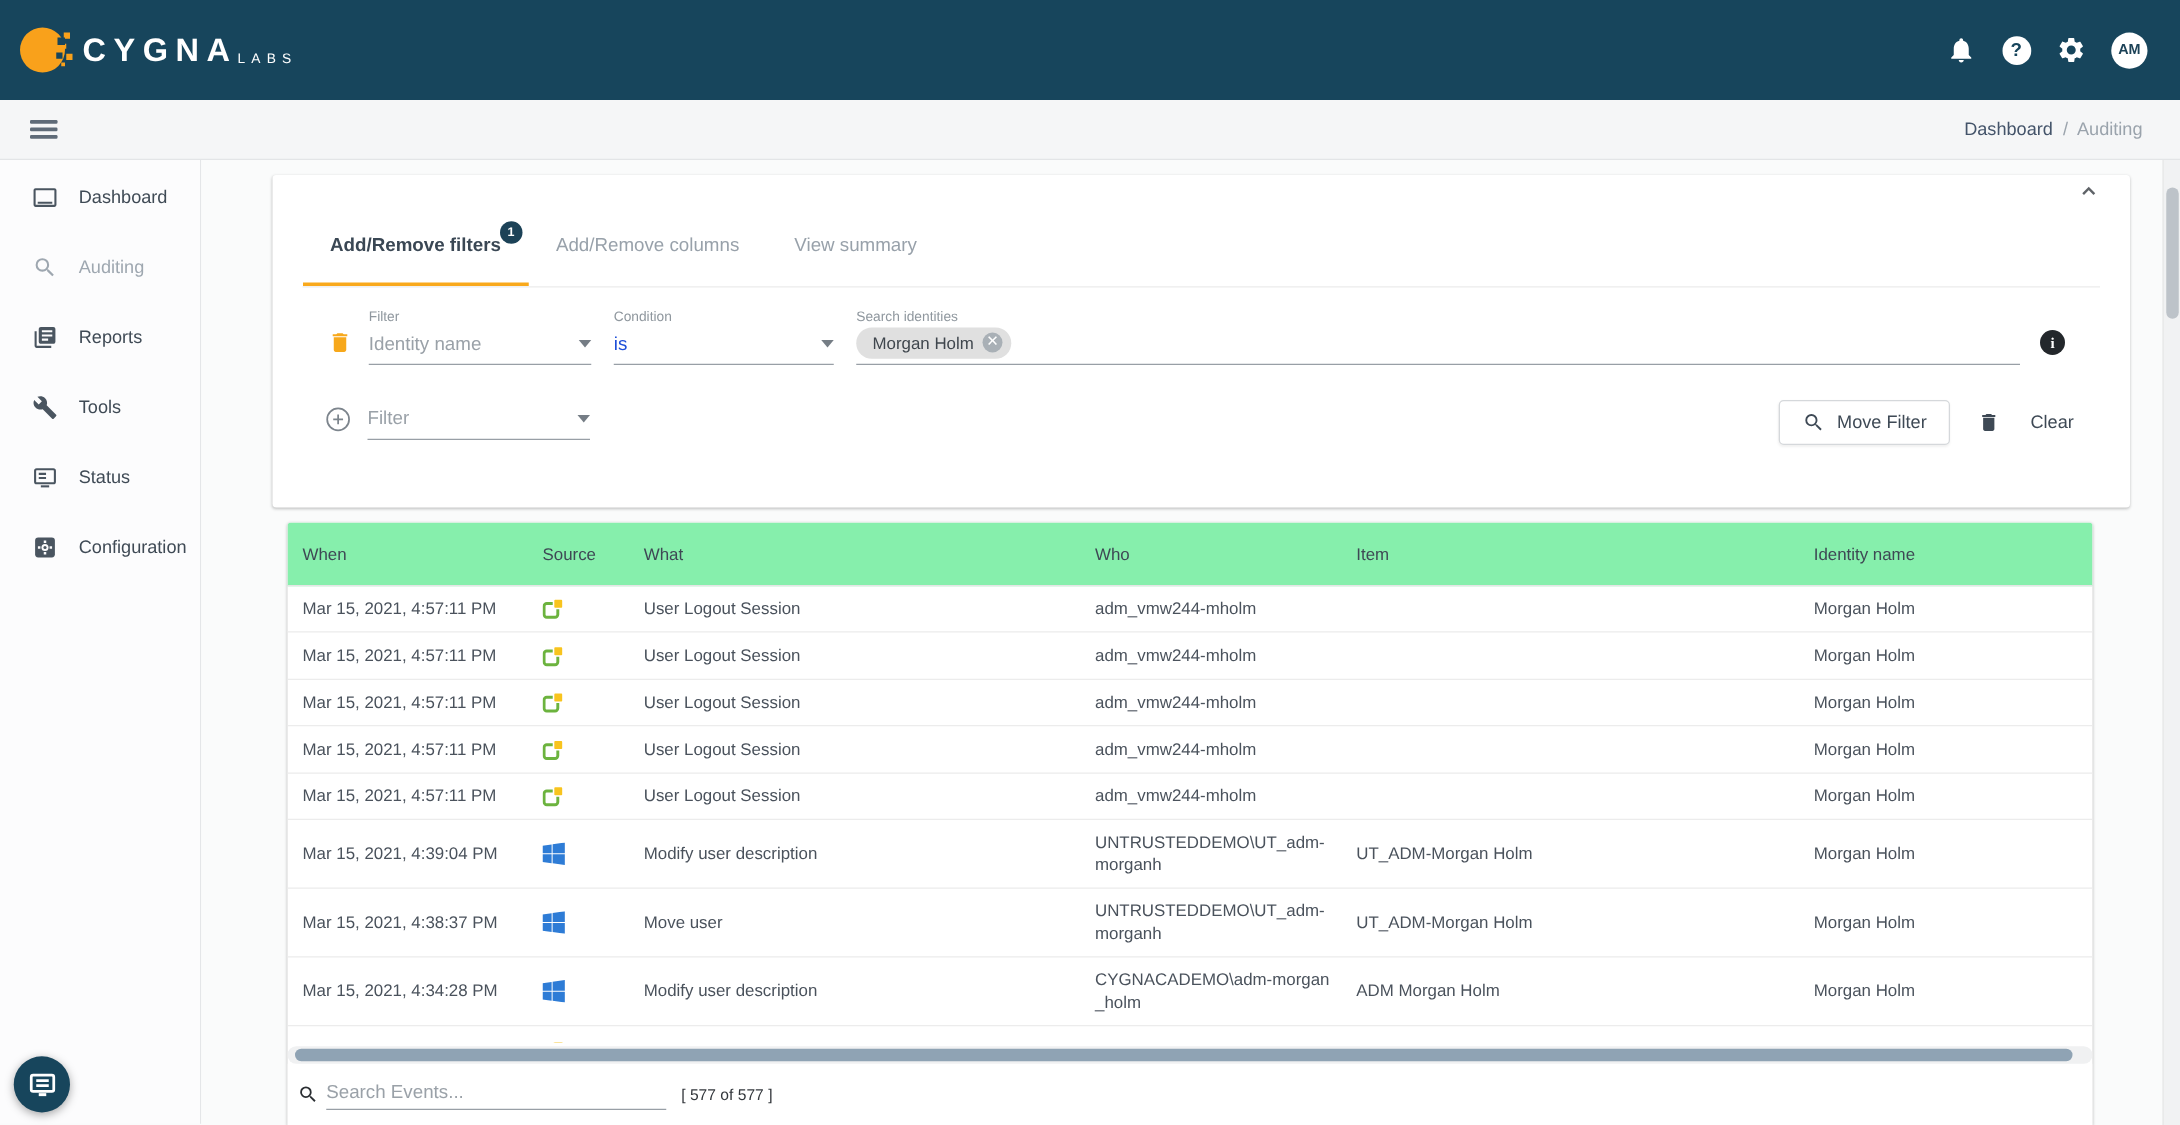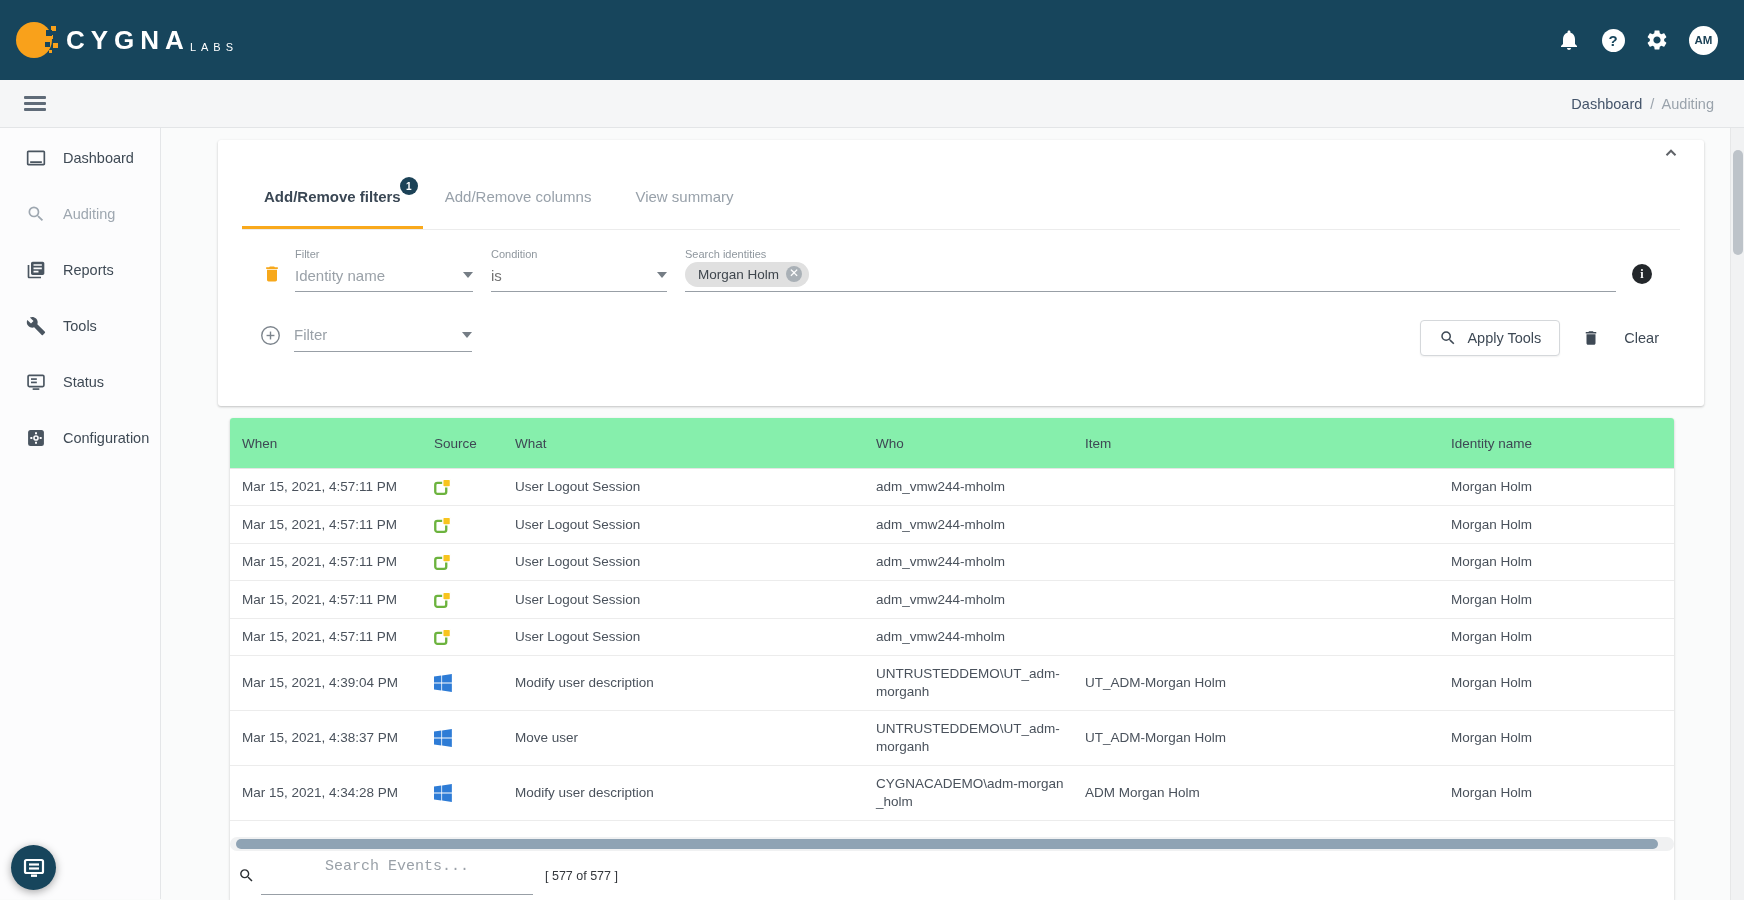--- a/index.html
+++ b/index.html
@@ -55,21 +55,21 @@
   .tab { position:relative; padding:14px 22px 24px; font-size:15px; color:#98a1aa; cursor:pointer; }
   .tab.active { color:#3a4754; font-weight:bold; box-shadow:inset 0 -3px 0 0 #f9a91c; }
   .tab-badge { position:absolute; top:3px; right:5px; width:18px; height:18px; border-radius:50%; background:#1c4257; color:#fff; font-size:10px; font-weight:bold; display:flex; align-items:center; justify-content:center; }
 
   .filter-row { display:flex; align-items:flex-end; padding:18px 52px 0 24px; }
   .trash-btn { width:20px; height:24px; margin:0 0 4px 20px; cursor:pointer; flex:0 0 auto; }
   .trash-btn svg { width:20px; height:20px; fill:#f7a81b; }
   .field { display:flex; flex-direction:column; }
   .field-label { font-size:11px; color:#8f979e; margin-bottom:5px; }
   .field-value { display:flex; align-items:center; justify-content:space-between; border-bottom:1px solid #989fa6; padding-bottom:6px; height:27px; cursor:pointer; }
-  .fv-text { font-size:15px; color:#737373; }
+  .fv-text { font-size:15px; color:#1d4ed8; }
   .fv-text.placeholder { color:#9aa1a8; }
   .caret { width:0; height:0; border-left:5px solid transparent; border-right:5px solid transparent; border-top:6px solid #757d85; margin-left:8px; }
   .f-filter { width:178px; margin-left:13px; }
   .f-cond { width:176px; margin-left:18px; }
   .f-search { flex:1; margin-left:18px; }
   .f-search .field-value { justify-content:flex-start; cursor:default; }
   .chip { display:flex; align-items:center; background:#e0e0e0; border-radius:14px; height:25px; padding:0 7px 0 13px; margin-bottom:2px; }
   .chip-text { font-size:13.5px; color:#3f464d; }
   .chip-x { width:16px; height:16px; border-radius:50%; background:#a9b0b6; color:#fff; font-size:12px; line-height:15px; text-align:center; margin-left:7px; cursor:pointer; }
   .info-btn { width:20px; height:20px; border-radius:50%; background:#23272b; color:#fff; font-size:12px; font-weight:bold; font-family:"Liberation Serif", serif; display:flex; align-items:center; justify-content:center; margin:0 0 8px 16px; cursor:pointer; flex:0 0 auto; }
@@ -101,21 +101,21 @@
   .trow.partial .cell { padding-top:10px; }
   .src-icon { display:inline-block; width:18px; height:18px; vertical-align:middle; }
   .src-icon svg { width:18px; height:18px; display:block; }
 
   .hscroll { height:14px; margin-top:auto; background:#f0f1f2; border-radius:7px; position:relative; flex:0 0 auto; }
   .hscroll-thumb { position:absolute; left:6px; right:16px; top:2px; height:10px; border-radius:5px; background:#8fa3b4; cursor:grab; }
 
   .table-footer { height:49px; display:flex; align-items:center; padding-left:8px; background:#fff; flex:0 0 auto; }
   .tf-search-icon { width:17px; height:17px; margin-right:6px; }
   .tf-search-icon svg { width:17px; height:17px; fill:#2b2f33; }
-  .tf-input { border:none; outline:none; border-bottom:1px solid #989fa6; width:272px; font-size:15px; padding:2px 0 19px; color:#3e4955; font-family:Liberation Mono, monospace; background:transparent;text-align:center; }
+  .tf-input { border:none; outline:none; border-bottom:1px solid #989fa6; width:272px; font-size:15px; padding:2px 0 5px; color:#3e4955; font-family:Liberation Sans, sans-serif; background:transparent; }
   .tf-input::placeholder { color:#9aa1a8; }
   .tf-count { font-size:12.5px; color:#33373c; margin-left:12px; }
 
   
   .vscroll { position:absolute; right:0; top:128px; bottom:0; width:14px; background:#f1f2f3; border-left:1px solid #e6e7e8; z-index:6; }
   .vscroll-thumb { position:absolute; left:2px; top:22px; width:10px; height:105px; border-radius:5px; background:#bdc3c9; cursor:grab; }
   .chat-fab { position:absolute; left:11px; bottom:10px; width:45px; height:45px; border-radius:50%; background:#17455c; display:flex; align-items:center; justify-content:center; box-shadow:0 2px 8px rgba(0,0,0,.35); cursor:pointer; z-index:7; }
   .chat-fab svg { width:24px; height:24px; }
 </style>
 </head>
@@ -289,21 +289,21 @@
               <span class="fv-text placeholder">Filter</span>
               <span class="caret"></span>
             </span>
           </div>
         </div>
         <div class="btn-group">
           <button class="apply-btn">
             <svg viewBox="0 0 24 24">
                 <path d="M15.5 14h-.79l-.28-.27A6.47 6.47 0 0 0 16 9.5 6.5 6.5 0 1 0 9.5 16c1.61 0 3.09-.59 4.23-1.57l.27.28v.79l5 4.99L20.49 19l-4.99-5zm-6 0C7.01 14 5 11.99 5 9.5S7.01 5 9.5 5 14 7.01 14 9.5 11.99 14 9.5 14z"></path>
               </svg>
-            <span>Apply Tools</span>
+            <span>Move Filter</span>
           </button>
           <button class="clear-btn">
             <svg viewBox="0 0 24 24">
                 <path d="M6 19c0 1.1.9 2 2 2h8c1.1 0 2-.9 2-2V7H6v12zM19 4h-3.5l-1-1h-5l-1 1H5v2h14V4z"></path>
               </svg>
             <span>Clear</span>
           </button>
         </div>
       </div>
     </section>

